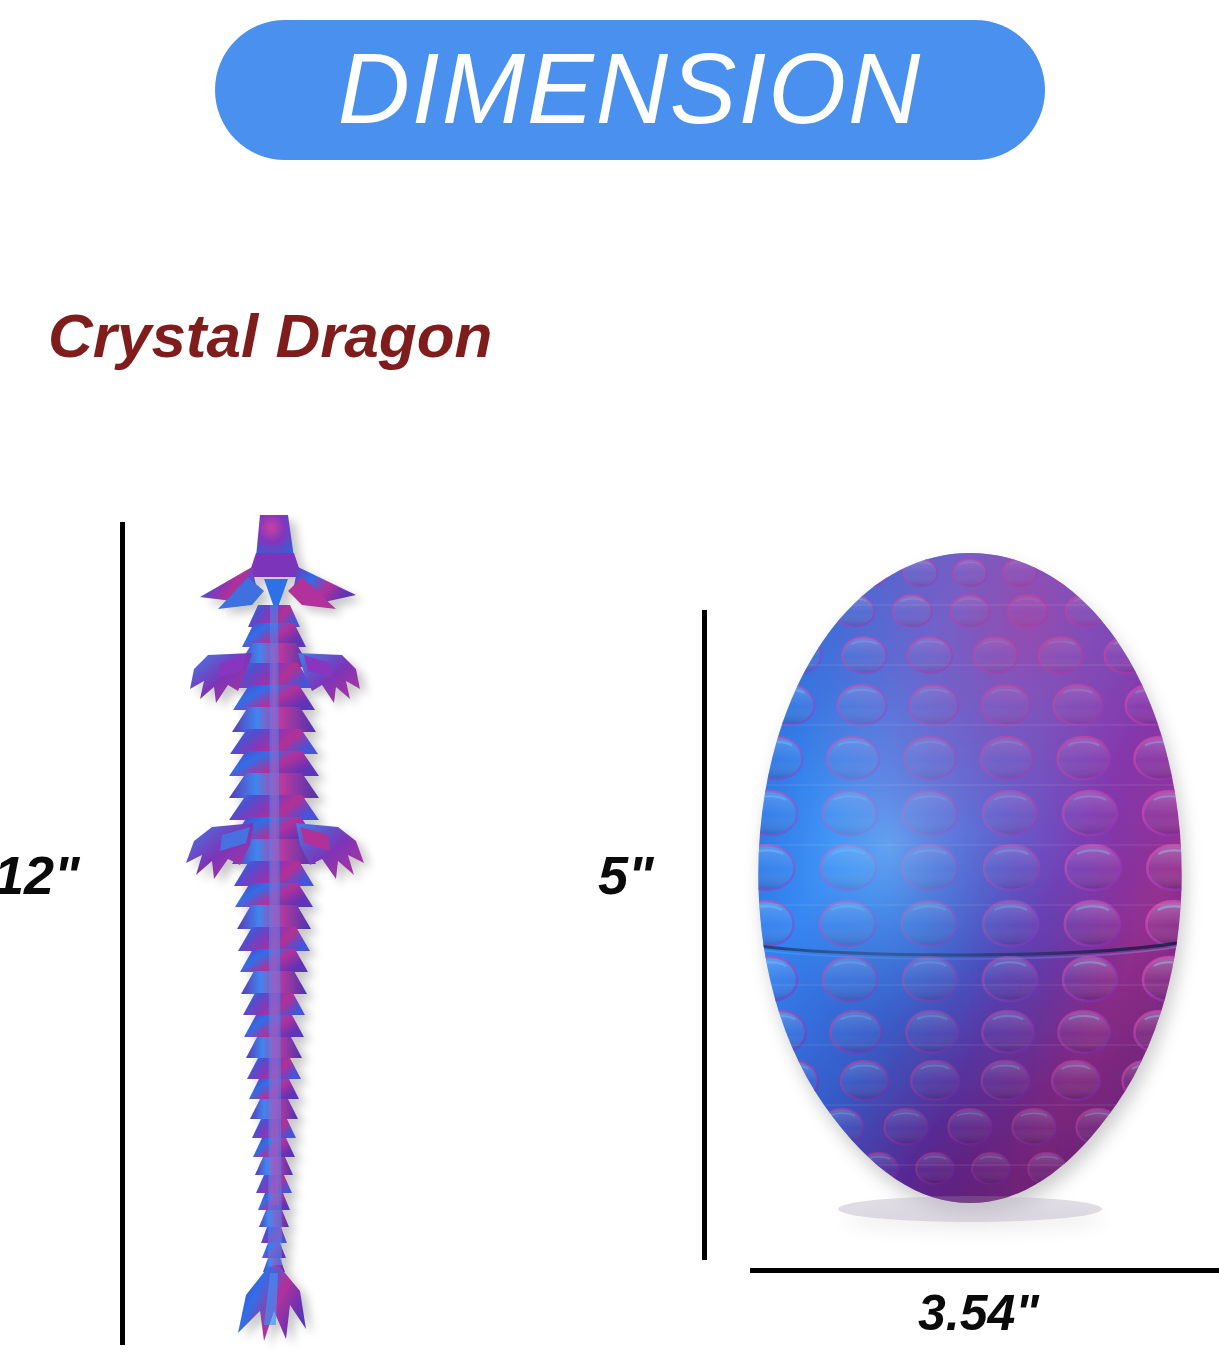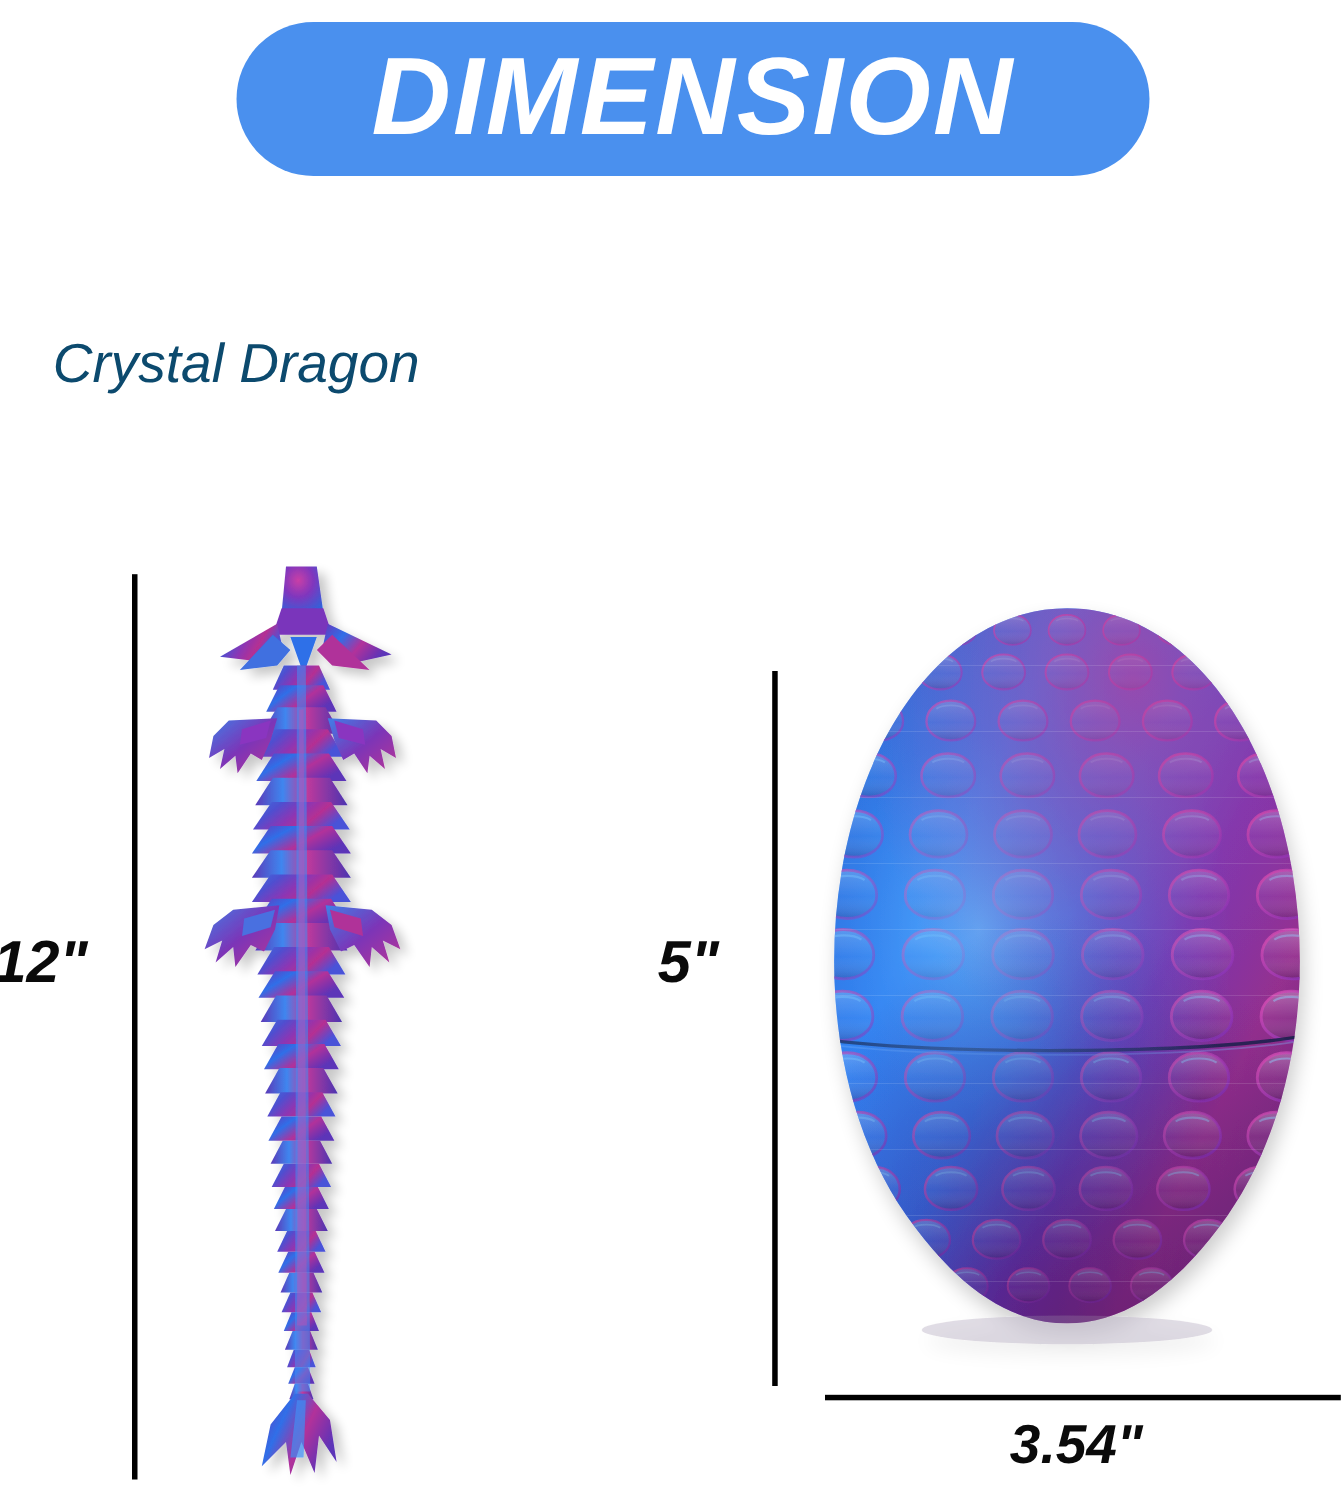--- a/index.html
+++ b/index.html
@@ -28,37 +28,37 @@
     height: 140px;
     background: #4a90ee;
     border-radius: 70px;
     display: flex;
     align-items: center;
     justify-content: center;
   }
   .header-pill-text {
     color: #ffffff;
     font-family: "Liberation Sans", sans-serif;
-    font-weight: bold;
+    font-weight: normal;
     font-style: italic;
     font-size: 100px;
     letter-spacing: 2px;
     line-height: 1;
     white-space: nowrap;
     transform: translateY(-2px);
   }
 
   
   .caption {
     position: absolute;
-    color: #0c4a6e;
+    color: #7f1d1d;
     font-family: "Liberation Sans", sans-serif;
-    font-weight: normal;
+    font-weight: bold;
     font-style: italic;
-    font-size: 50px;
+    font-size: 62px;
     line-height: 1;
     white-space: nowrap;
   }
   .caption-dragon { left: 48px; top: 305px; }
   .caption-egg    { left: 778px; top: 305px; }
 
   
   .rule-v {
     position: absolute;
     width: 5px;

